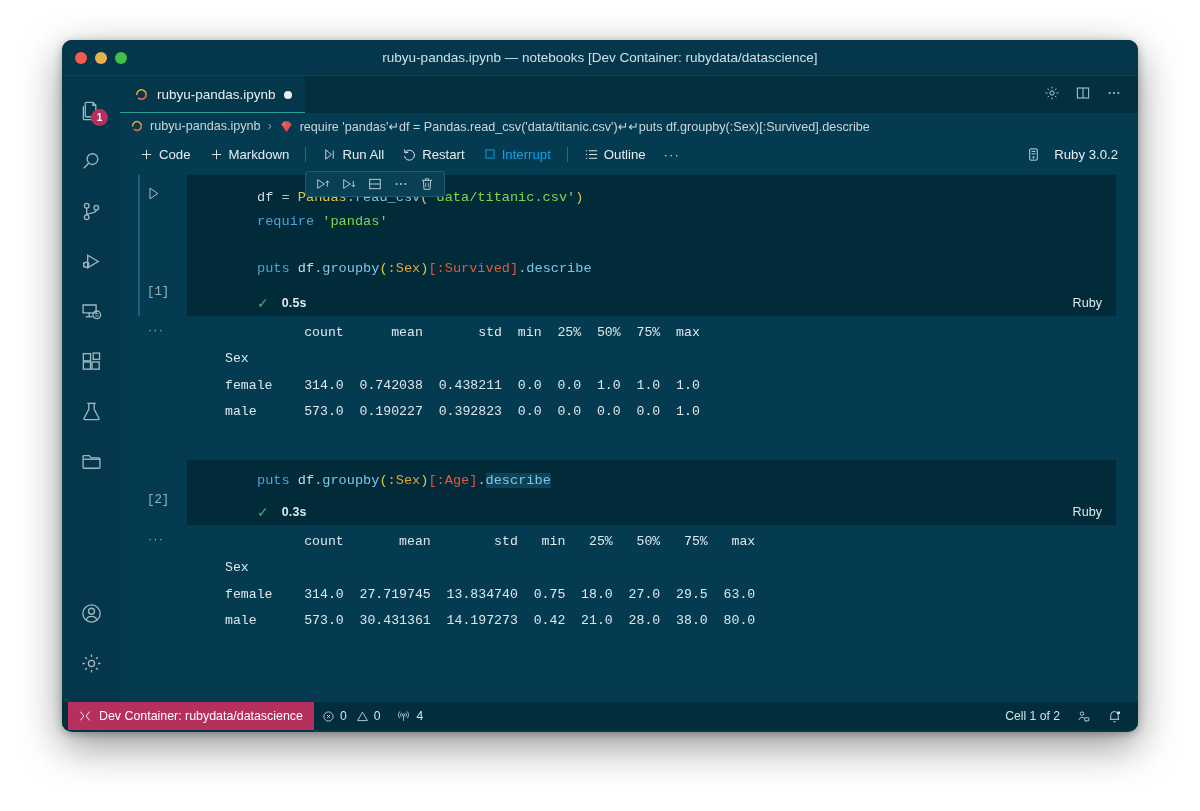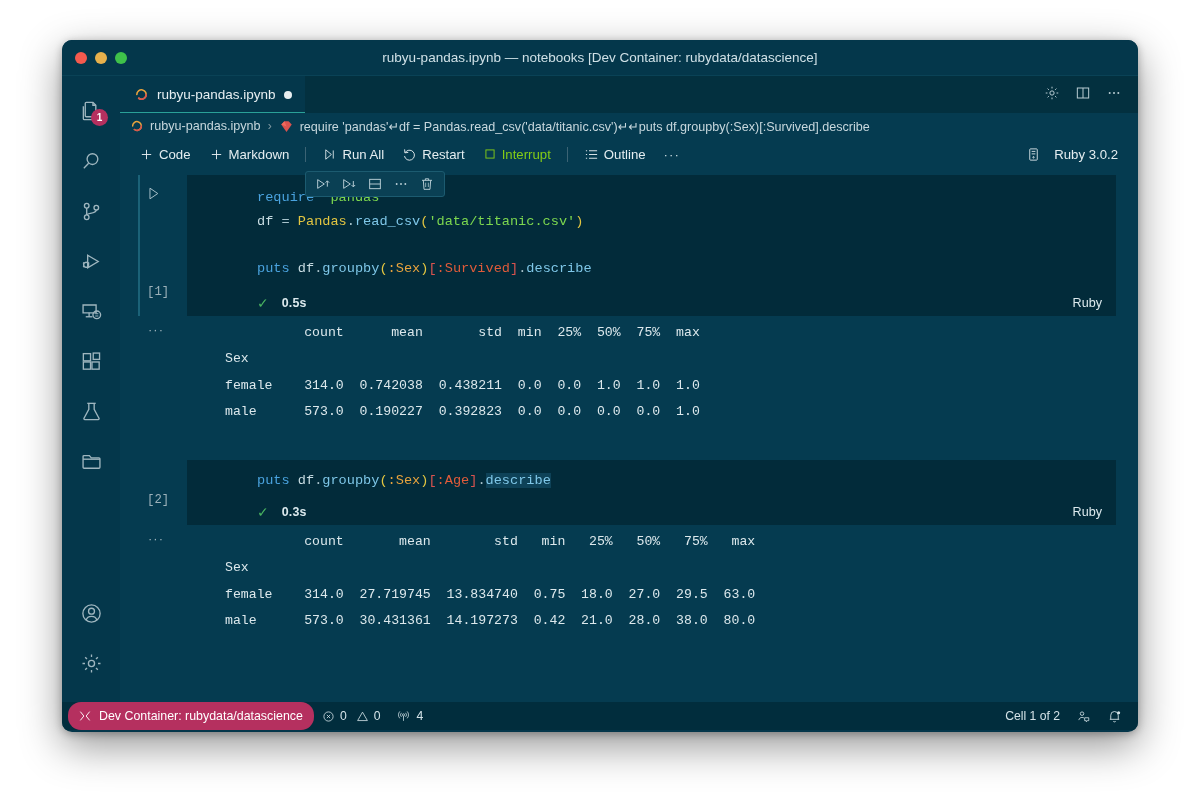--- a/index.html
+++ b/index.html
@@ -144,21 +144,21 @@
     font-size: 13.2px;
     gap: 0;
   }
   .tb-btn {
     display: flex; align-items: center; gap: 5px;
     padding: 0 9px;
     height: 24px;
     color: #e4edf0;
     white-space: nowrap;
   }
-  .tb-btn.dim { color: #84cc16; }
+  .tb-btn.dim { color: #0ea5e9; }
   .tb-sep {
     width: 1px; height: 15px;
     background: #3b6374;
     margin: 0 7px;
   }
   .tb-spacer { flex: 1; }
   .tb-kernel {
     display: flex; align-items: flex-start; gap: 13px;
     font-size: 13.2px; color: #e4edf0;
     padding-right: 4px;
@@ -305,21 +305,20 @@
     font-size: 12.2px;
     color: #d4e3e8;
   }
   .sb-remote {
     background: #b5305f;
     color: #ffffff;
     height: 28px;
     display: flex; align-items: center; gap: 7px;
     padding: 0 11px 0 10px;
     font-size: 12.4px;
-    border-radius: 13px;
   }
   .sb-item {
     display: flex; align-items: center; gap: 5px;
     padding: 0 8px;
     height: 28px;
     color: #d4e3e8;
   }
   .sb-spacer { flex: 1; }
   .sb-left-group { display: flex; align-items: center; padding-left: 6px; }
   .sb-right-group { display: flex; align-items: center; padding-right: 8px; }
@@ -575,22 +574,22 @@
               <div class="focus-bar"></div>
               <div class="run-btn">
                 <svg width="17" height="17" viewBox="0 0 24 24" fill="none" stroke="currentColor" stroke-width="1.4">
                   <path d="M7 4.5 18 12 7 19.5z"></path>
                 </svg>
               </div>
               <div class="exec-label" style="top:110px">[1]</div>
             </div>
             <div class="cell-main">
               <div class="code-area">
+                <div class="code-line"><span class="k-plain">df </span><span class="k-op">=</span> <span class="k-const">Pandas</span><span class="k-punct">.</span><span class="k-fn">read_csv</span><span class="k-br">(</span><span class="k-str">'data/titanic.csv'</span><span class="k-br">)</span></div>
                 <div class="code-line"><span class="k-kw">require</span> <span class="k-str">'pandas'</span></div>
-                <div class="code-line"><span class="k-plain">df </span><span class="k-op">=</span> <span class="k-const">Pandas</span><span class="k-punct">.</span><span class="k-fn">read_csv</span><span class="k-br">(</span><span class="k-str">'data/titanic.csv'</span><span class="k-br">)</span></div>
                 <div class="code-line">&nbsp;</div>
                 <div class="code-line"><span class="k-kw">puts</span><span class="k-plain"> df</span><span class="k-punct">.</span><span class="k-fn">groupby</span><span class="k-br">(</span><span class="k-sym">:Sex</span><span class="k-br">)</span><span class="k-br2">[</span><span class="k-sym2">:Survived</span><span class="k-br2">]</span><span class="k-punct">.</span><span class="k-fn">describe</span></div>
               </div>
               <div class="status-row">
                 <span class="check">✓</span>
                 <span class="dur">0.5s</span>
                 <span class="lang-right">Ruby</span>
               </div>
             </div>
           </div>

